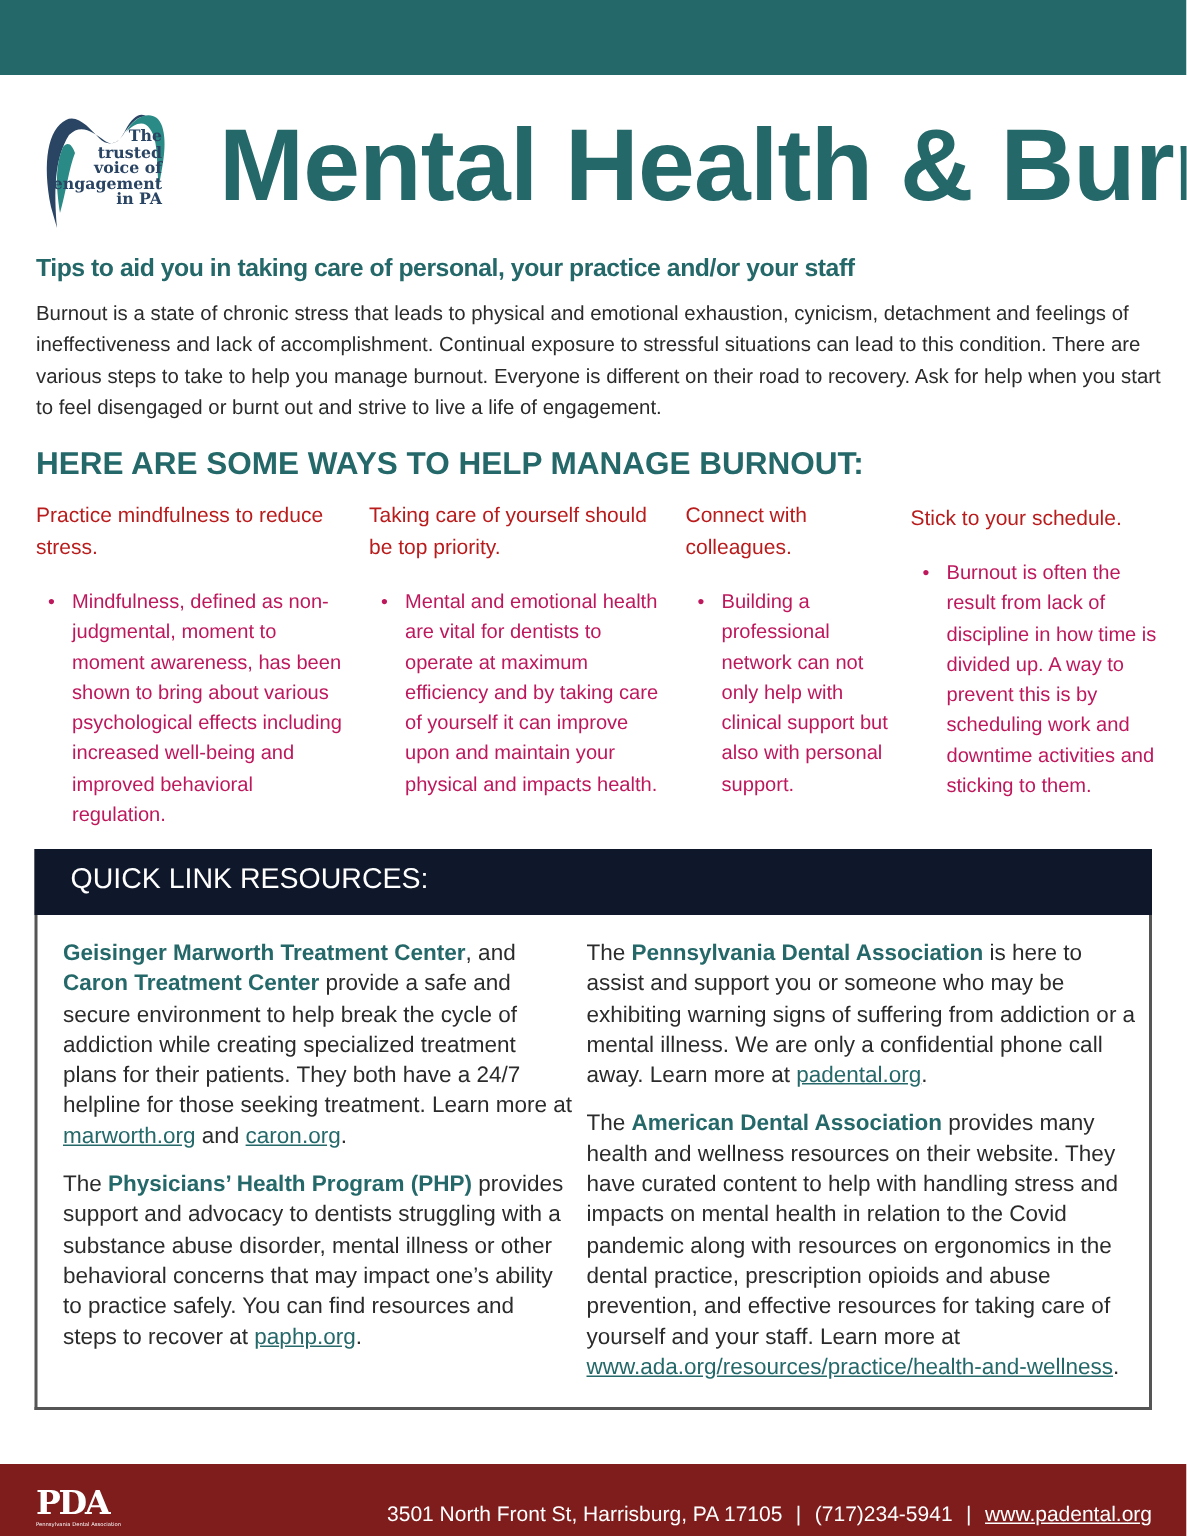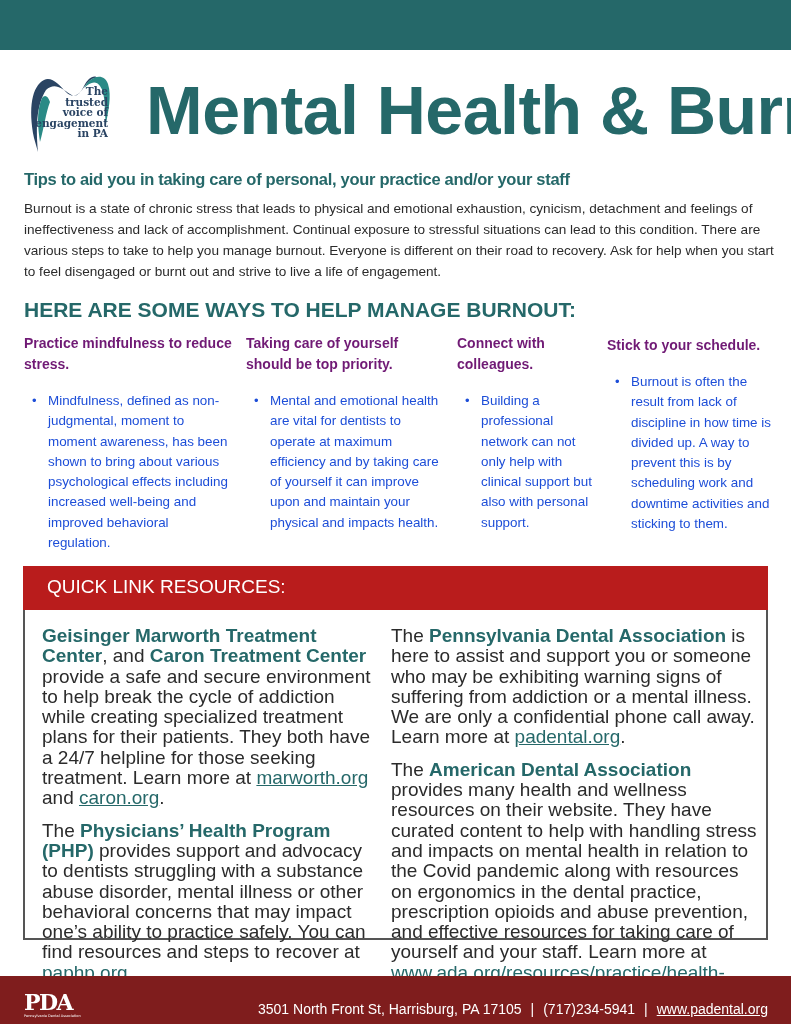--- a/index.html
+++ b/index.html
@@ -20,37 +20,37 @@
   .subtitle { position: absolute; left: 24px; top: 170px; font-size: 16.5px; font-weight: bold;
     color: #256869; letter-spacing: -0.3px; white-space: nowrap; font-family: "Liberation Sans", sans-serif; }
 
   .intro { position: absolute; left: 24px; top: 198px; width: 760px; font-size: 13.6px; line-height: 21px;
     color: #2b2b2b; font-family: "Liberation Sans", sans-serif; }
 
   .ways-heading { position: absolute; left: 24px; top: 298px; font-size: 21px; font-weight: bold; color: #256869;
     font-family: "Liberation Sans", sans-serif; white-space: nowrap; }
 
   .tip { position: absolute; top: 333px; font-family: "Liberation Sans", sans-serif; }
-  .tip h3 { font-size: 14px; font-weight: bold; color: #701a75; line-height: 21px; }
+  .tip h3 { font-size: 14px; font-weight: normal; color: #b91c1c; line-height: 21px; }
   .tip ul { list-style: none; margin-top: 6px; }
-  .tip li { position: relative; padding-left: 24px; font-size: 13.4px; line-height: 20.3px; color: #1d4ed8; margin-top: 16px; }
+  .tip li { position: relative; padding-left: 24px; font-size: 13.4px; line-height: 20.3px; color: #be185d; margin-top: 16px; }
   .tip li::before { content: "\2022"; position: absolute; left: 8px; top: 0; font-size: 13px; }
 
   .tip-1 { left: 24px; width: 210px; }
   .tip-2 { left: 246px; width: 200px; }
   .tip-3 { left: 457px; width: 140px; }
   .tip-4 { left: 607px; width: 170px; top: 335px; }
   .tip-4 ul { margin-top: 5px; }
 
   .resources { position: absolute; left: 23px; top: 566px; width: 745px; height: 374px;
     border: 2px solid #555555; border-top: none; }
-  .res-header { position: absolute; left: -2px; top: 0; width: 745px; height: 44px; background: #b91c1c; }
+  .res-header { position: absolute; left: -2px; top: 0; width: 745px; height: 44px; background: #0f172a; }
   .res-header span { position: absolute; left: 24px; top: 10px; color: #ffffff; font-size: 19px;
     font-family: "Liberation Sans", sans-serif; }
-  .res-col { position: absolute; top: 60px; font-size: 19px; line-height: 20.3px; color: #2b2b2b;
+  .res-col { position: absolute; top: 60px; font-size: 15px; line-height: 20.3px; color: #2b2b2b;
     font-family: "Liberation Sans", sans-serif; }
   .res-col p { margin-bottom: 12px; }
   .res-left { left: 17px; width: 340px; }
   .res-right { left: 366px; width: 370px; }
   .org { font-weight: bold; color: #256869; }
   .link { color: #256869; text-decoration: underline; }
 
   .footer { position: absolute; left: 0; top: 959px; width: 791px; height: 65px; background: #7f1d1d; margin-top: 17px; }
   .pda-logo { position: absolute; left: 24px; top: 15px; color: #fff; }
   .pda-mark { font-family: "DejaVu Serif", serif; font-weight: bold; font-size: 22px; letter-spacing: -1.5px; line-height: 22px; }

